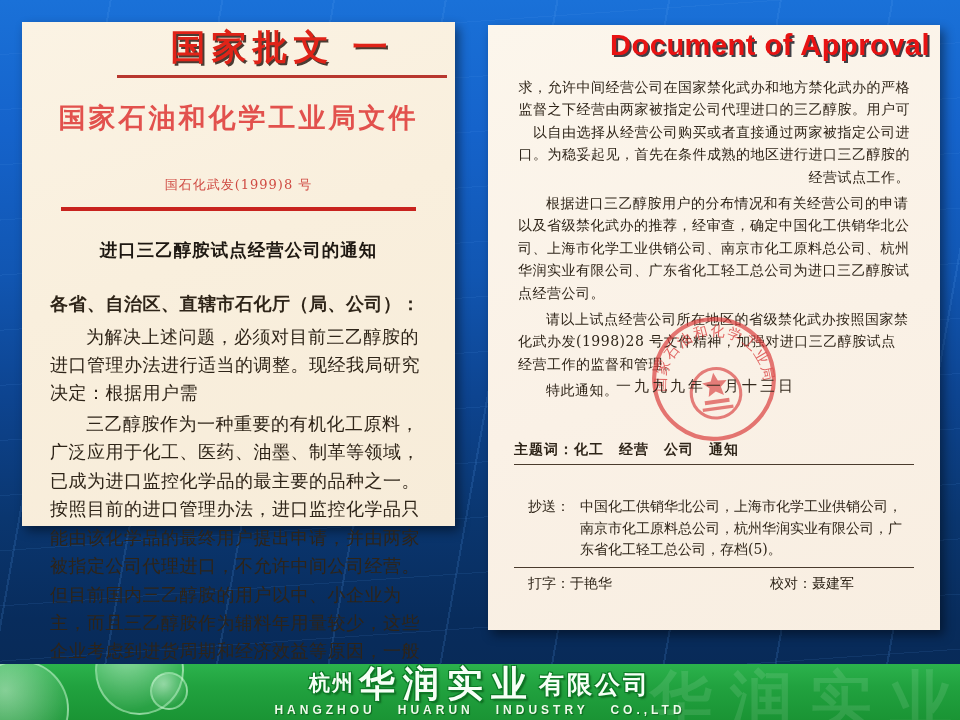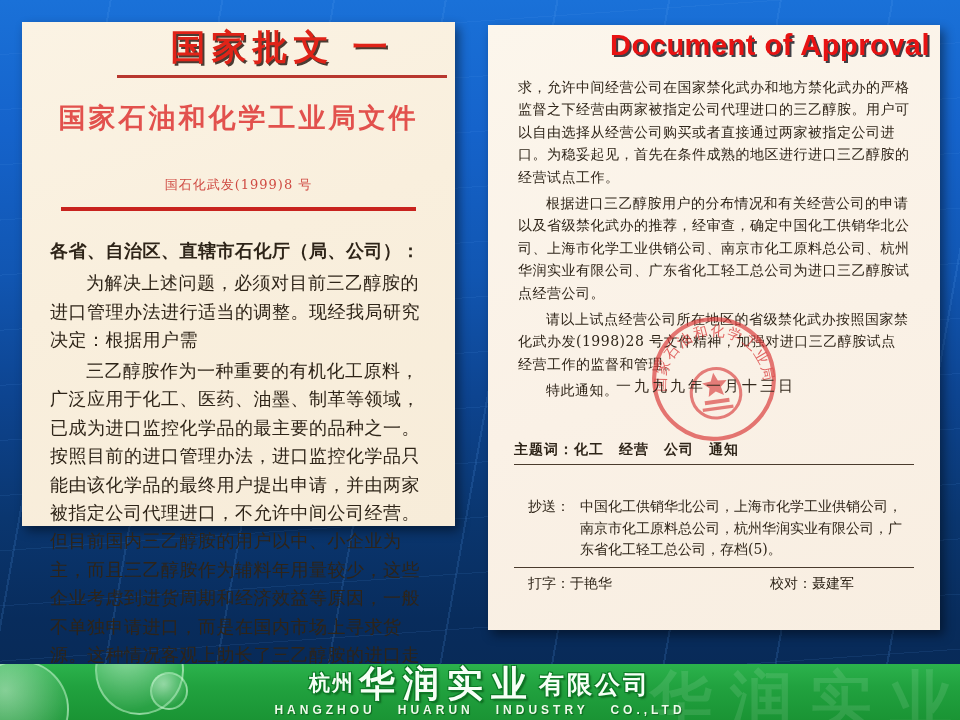--- a/index.html
+++ b/index.html
@@ -65,21 +65,21 @@
     margin:4px 10px 0 0;text-align:right;
     font-size:29px;font-weight:bold;letter-spacing:0.5px;
     color:#e71313;text-shadow:2px 2px 0 #3f3f46;
     font-family:"Liberation Sans",sans-serif;
   }
   .r-body{
     margin:14px 30px 0 30px;font-family:"DejaVu Serif",serif;
     font-size:14px;line-height:1.6;color:#2e2418;letter-spacing:.5px;
   }
   .r-body p{margin:0 0 4px 0;text-indent:2em;}
-  .r-body p.noindent{text-indent:0;}
+  .r-body p.noindent{text-indent:0;text-align:right;}
   .r-date{
     position:absolute;left:128px;top:352px;
     font-family:"DejaVu Serif",serif;font-size:15px;letter-spacing:3px;color:#33281c;
   }
   .seal{position:absolute;left:160px;top:288px;width:132px;height:132px;transform:rotate(-8deg);opacity:.85;}
   .r-footer{
     position:absolute;left:26px;right:26px;top:416px;
     font-family:"DejaVu Serif",serif;font-size:14px;color:#2e2418;
   }
   .f-line{white-space:pre-wrap;}
@@ -129,20 +129,21 @@
 
 <div class="slide">
   <div class="grid-overlay"></div>
 
   <section class="paper left">
     <h1 class="l-title">国家批文 一</h1>
     <h2 class="l-org">国家石油和化学工业局文件</h2>
     <div class="l-docnum">国石化武发(1999)8 号</div>
     <div class="red-rule"></div>
     <h3 class="l-heading">
+      <span style="display:block">进口三乙醇胺试点经营公司的通知</span>
     </h3>
     <div class="l-body">
       <p class="salutation">各省、自治区、直辖市石化厅（局、公司）：</p>
       <p class="indent">为解决上述问题，必须对目前三乙醇胺的进口管理办法进行适当的调整。现经我局研究决定：根据用户需</p>
       <p class="indent">三乙醇胺作为一种重要的有机化工原料，广泛应用于化工、医药、油墨、制革等领域，已成为进口监控化学品的最主要的品种之一。按照目前的进口管理办法，进口监控化学品只能由该化学品的最终用户提出申请，并由两家被指定公司代理进口，不允许中间公司经营。但目前国内三乙醇胺的用户以中、小企业为主，而且三乙醇胺作为辅料年用量较少，这些企业考虑到进货周期和经济效益等原因，一般不单独申请进口，而是在国内市场上寻求货源。这种情况客观上助长了三乙醇胺的进口走私活动，造成国内三乙醇胺的进口管理混乱。</p>
     </div>
   </section>
 
   <section class="paper right">
     <h1 class="r-title">Document of Approval</h1>

